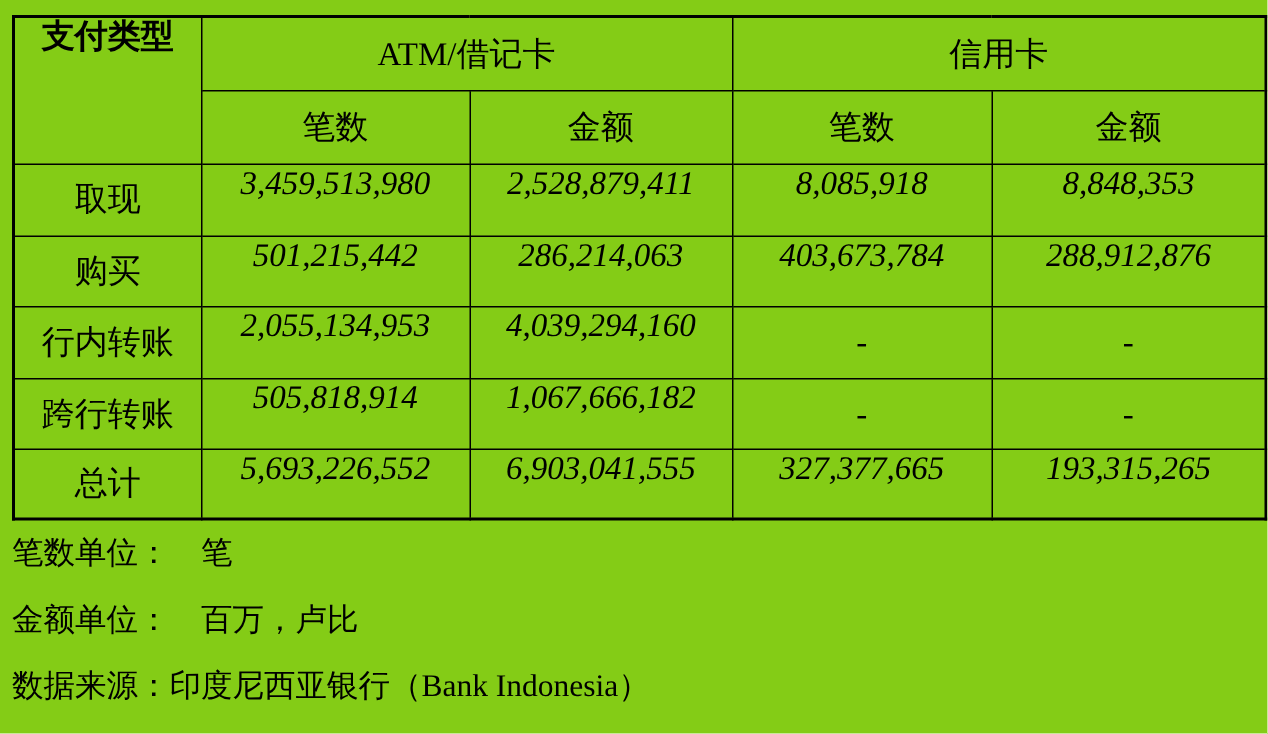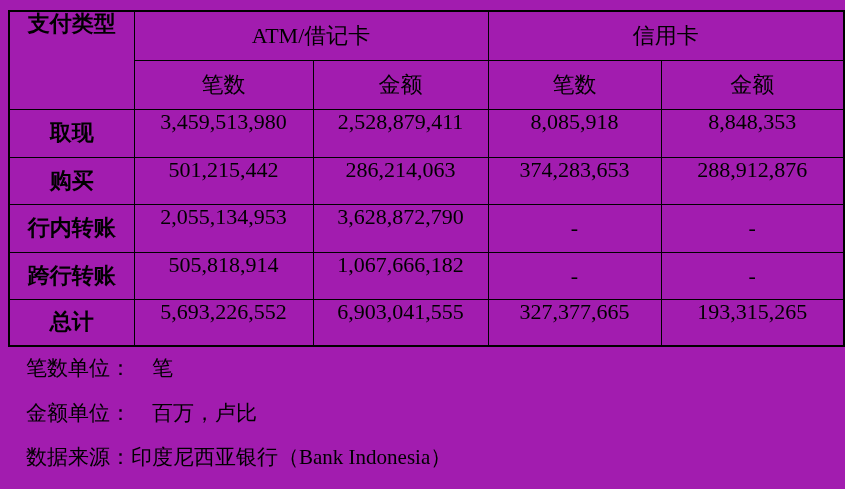--- a/index.html
+++ b/index.html
@@ -4,21 +4,21 @@
 <style>
   html, body {
     margin: 0;
     padding: 0;
     background: #ffffff;
   }
   .page {
     position: relative;
     width: 845px;
     height: 489px;
-    background: #a21caf;
+    background: #84cc16;
     color: #000000;
     font-family: "Liberation Serif", "DejaVu Serif", serif;
     overflow: hidden;
   }
   table.payments {
     position: absolute;
     left: 8px;
     top: 10px;
     width: 835px;
     border-collapse: collapse;
@@ -45,37 +45,37 @@
   td.head {
     font-weight: normal;
     vertical-align: middle;
   }
   td.paytype {
     font-weight: bold;
     vertical-align: top;
     padding-top: 11px;
   }
   td.rowlabel {
-    font-weight: bold;
+    font-weight: normal;
     vertical-align: middle;
   }
   td.num {
     vertical-align: top;
     padding-top: 2px;
+    font-style: italic;
   }
   td.dash {
     vertical-align: middle;
   }
   .note {
     position: absolute;
     left: 8px;
     font-size: 21px;
     line-height: 26px;
     white-space: pre;
-    margin-left: 18px;
   }
   .note-1 { top: 355px; }
   .note-2 { top: 400px; }
   .note-3 { top: 444px; }
 </style>
 </head>
 <body>
 
 <div class="page">
 
@@ -105,28 +105,28 @@
         <td class="num">3,459,513,980</td>
         <td class="num">2,528,879,411</td>
         <td class="num">8,085,918</td>
         <td class="num">8,848,353</td>
       </tr>
 
       <tr class="drow2">
         <td class="rowlabel">购买</td>
         <td class="num">501,215,442</td>
         <td class="num">286,214,063</td>
-        <td class="num">374,283,653</td>
+        <td class="num">403,673,784</td>
         <td class="num">288,912,876</td>
       </tr>
 
       <tr class="drow3">
         <td class="rowlabel">行内转账</td>
         <td class="num">2,055,134,953</td>
-        <td class="num">3,628,872,790</td>
+        <td class="num">4,039,294,160</td>
         <td class="dash">-</td>
         <td class="dash">-</td>
       </tr>
 
       <tr class="drow4">
         <td class="rowlabel">跨行转账</td>
         <td class="num">505,818,914</td>
         <td class="num">1,067,666,182</td>
         <td class="dash">-</td>
         <td class="dash">-</td>

